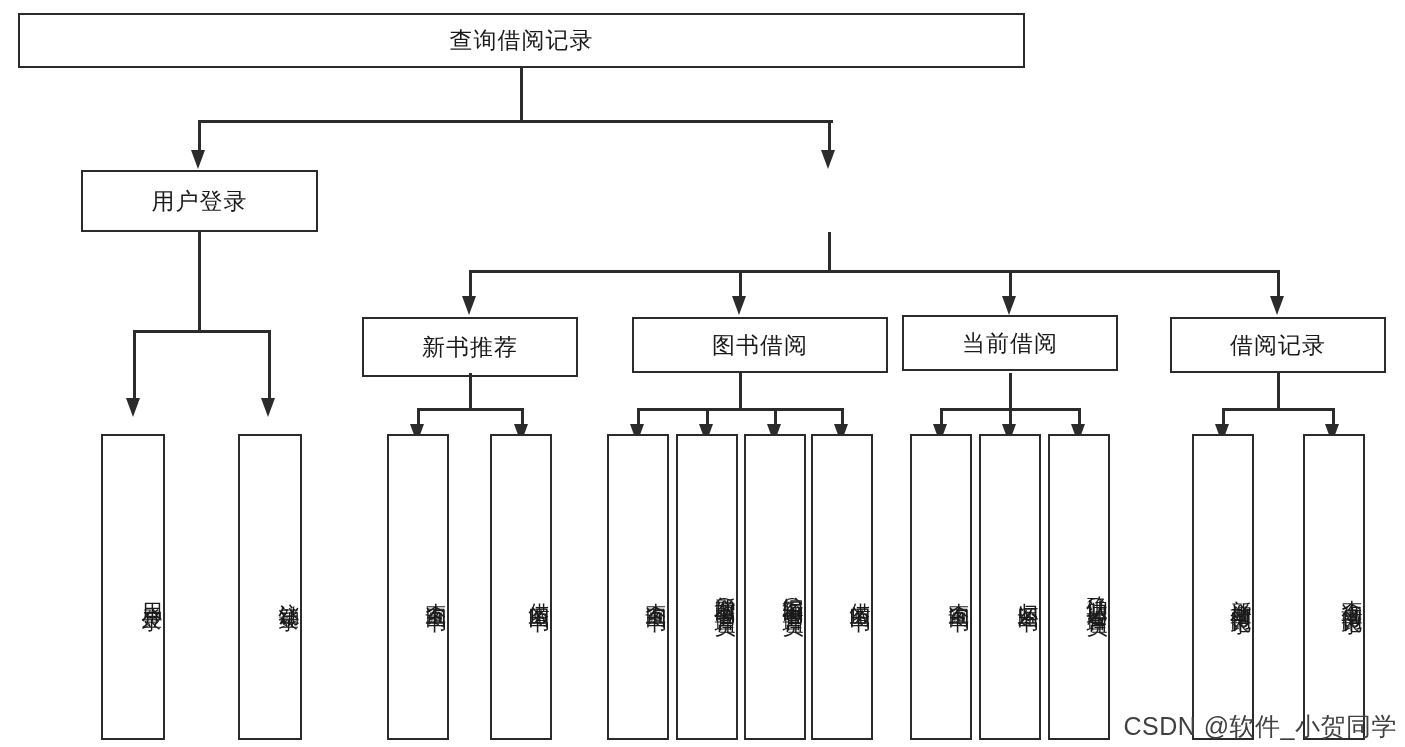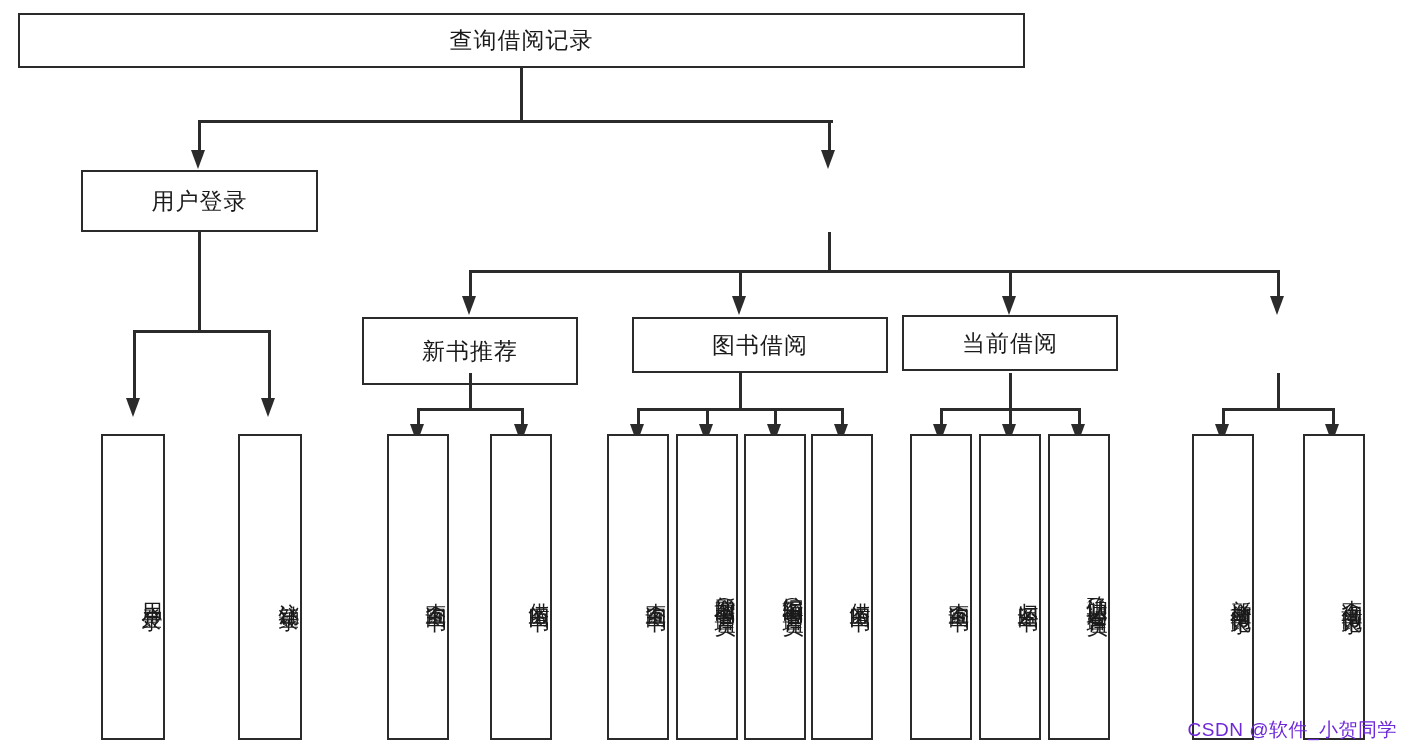--- a/index.html
+++ b/index.html
@@ -57,22 +57,22 @@
     width: 0;
     height: 0;
     border-left: 7.5px solid transparent;
     border-right: 7.5px solid transparent;
     border-top: 19px solid #2b2b2b;
   }
   #watermark {
     position: absolute;
     right: 8px;
     bottom: 4px;
-    font-size: 19px;
-    color: #6d28d9;
+    font-size: 25px;
+    color: #404040;
     letter-spacing: 0.5px;
     white-space: nowrap;
     pointer-events: none;
   }
 </style>
 </head>
 <body>
 
 <div id="canvas">
 
@@ -106,28 +106,31 @@
   <div class="conn h" style="left:469px; top:270px; width:811px; height:2.5px;"></div>
   <div class="conn v" style="left:469px; top:270px; height:28px;"></div>
   <div class="arrow" style="left:462px; top:296px;"></div>
   <div class="conn v" style="left:739px; top:270px; height:28px;"></div>
   <div class="arrow" style="left:732px; top:296px;"></div>
   <div class="conn v" style="left:1009px; top:270px; height:28px;"></div>
   <div class="arrow" style="left:1002px; top:296px;"></div>
   <div class="conn v" style="left:1277px; top:270px; height:28px;"></div>
   <div class="arrow" style="left:1270px; top:296px;"></div>
 
-  <div class="node horiz" style="left:362px; top:317px; width:216px; height:68px;">
+  <div class="node horiz" style="left:362px; top:317px; width:216px; height:60px;">
     <span>新书推荐</span>
   </div>
   <div class="node horiz" style="left:632px; top:317px; width:256px; height:56px;">
     <span>图书借阅</span>
   </div>
   <div class="node horiz" style="left:902px; top:315px; width:216px; height:56px;align-items:center;">
     <span>当前借阅</span>
+  </div>
+  <div class="node horiz" style="left:1170px; top:317px; width:216px; height:56px;">
+    <span>借阅记录</span>
   </div>
 
   <div class="conn v" style="left:469px; top:373px; height:37px;"></div>
   <div class="conn h" style="left:417px; top:408px; width:105px; height:2.5px;"></div>
   <div class="conn v" style="left:417px; top:408px; height:18px;"></div>
   <div class="arrow" style="left:410px; top:424px;"></div>
   <div class="conn v" style="left:521px; top:408px; height:18px;"></div>
   <div class="arrow" style="left:514px; top:424px;"></div>
 
   <div class="conn v" style="left:739px; top:373px; height:37px;"></div>

